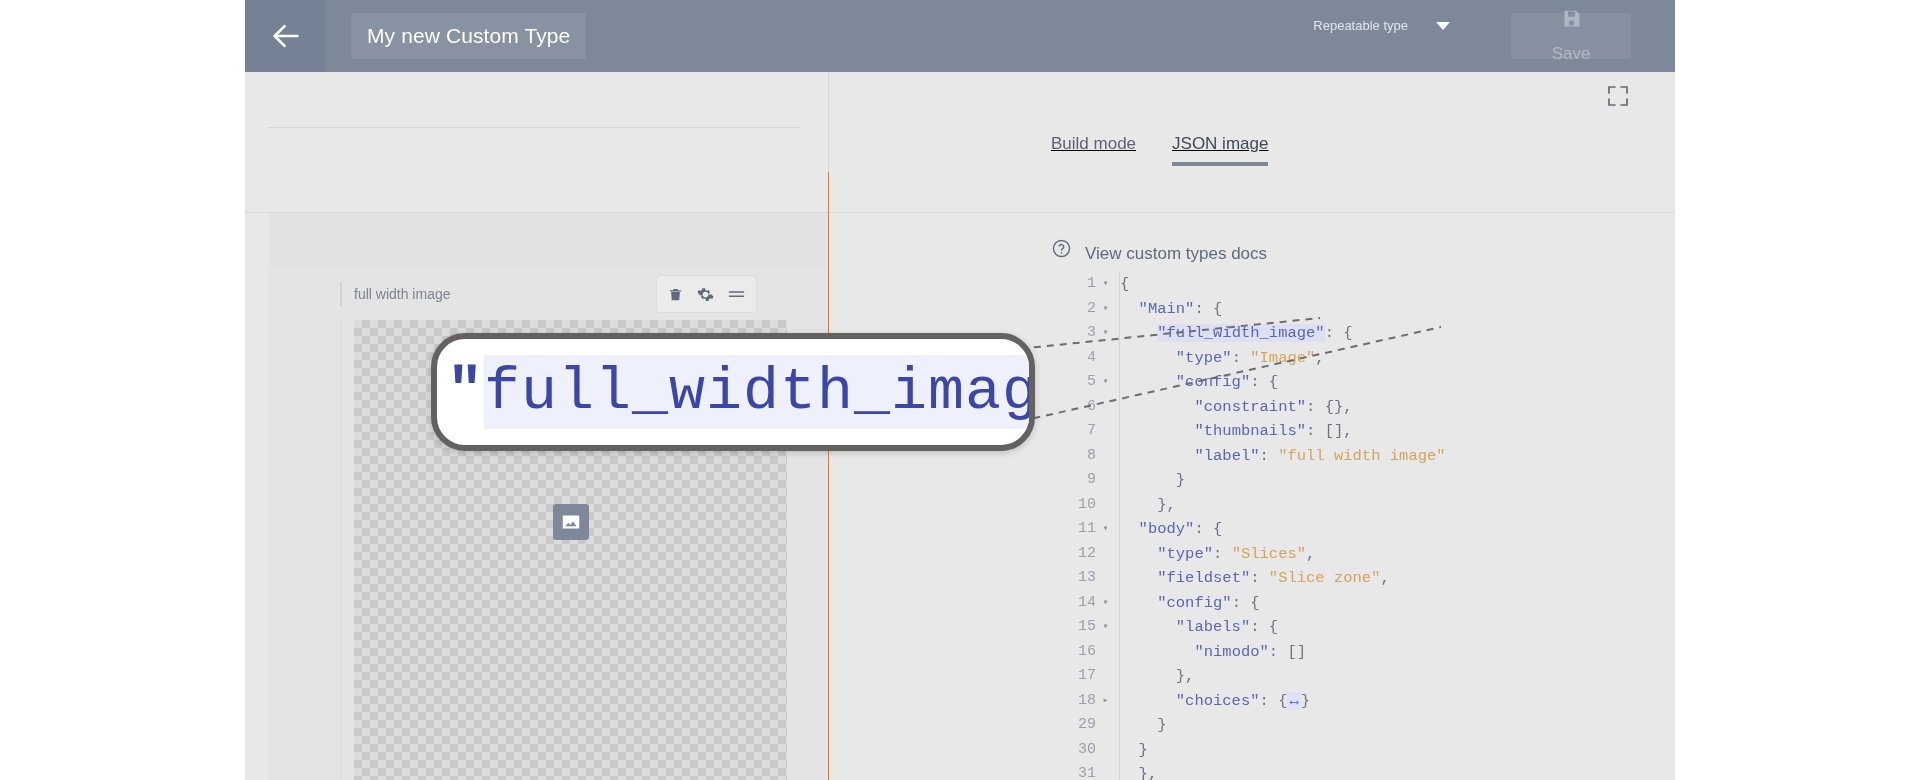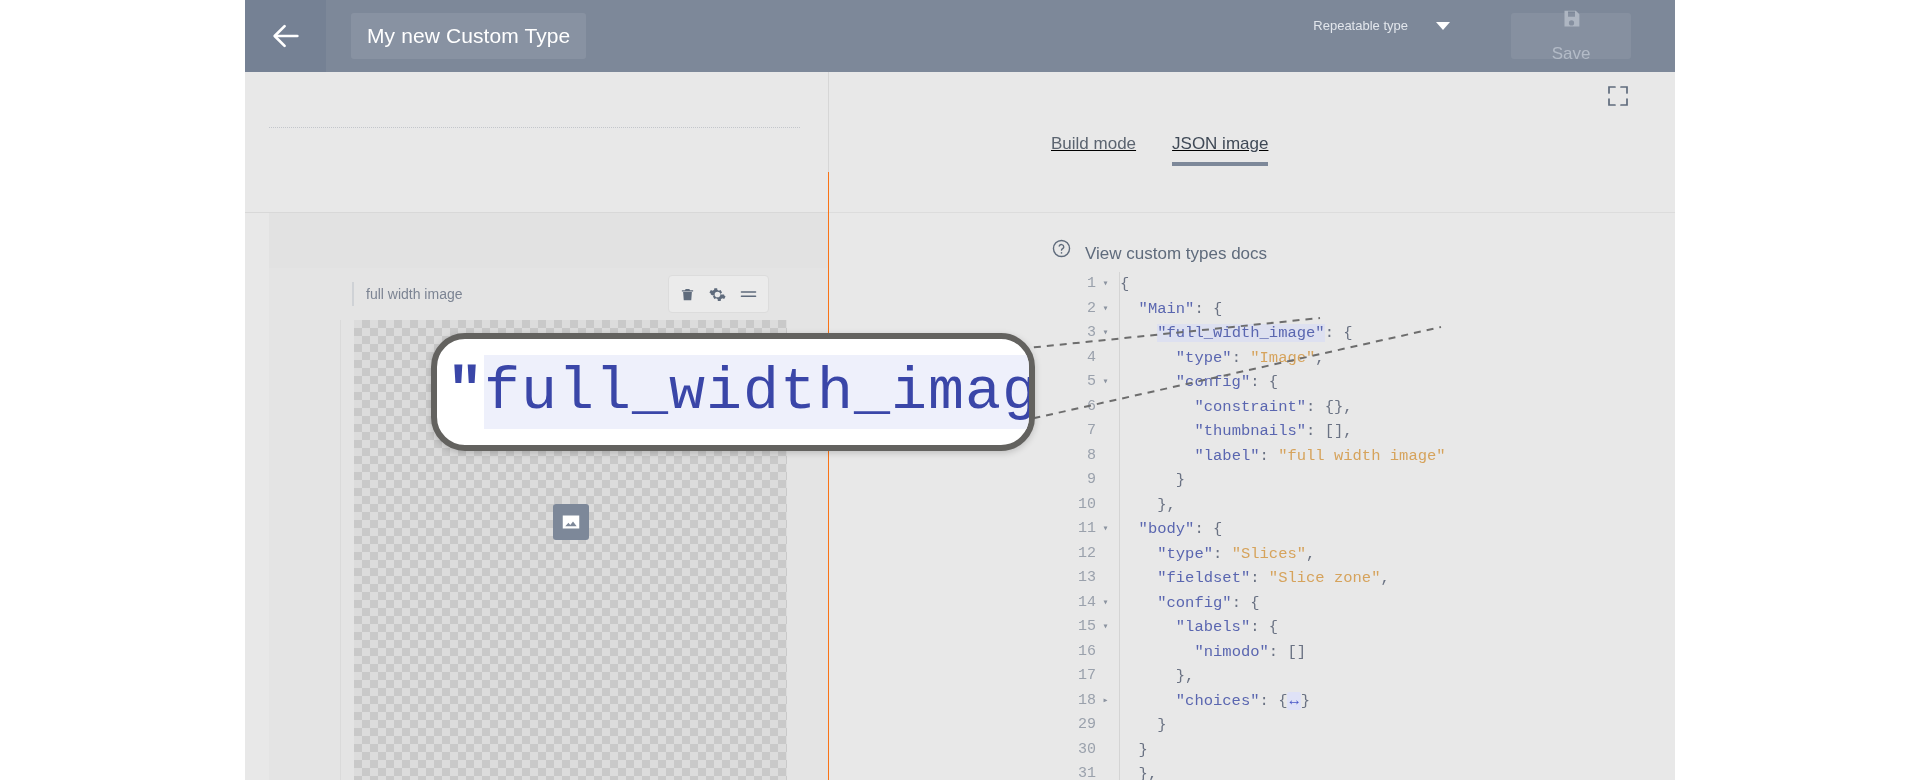--- a/index.html
+++ b/index.html
@@ -124,21 +124,21 @@
     position: absolute; left: 24px; top: 141px;
     width: 559px; height: 567px;
     background: #e2e2e2;
   }
   .field-card {
     position: absolute; left: 0; top: 55px;
     width: 559px; height: 512px;
     background: #e4e4e4;
   }
   .field-head {
-    position: absolute; left: 12px; top: 0; width: 559px; height: 52px;
+    position: absolute; left: 0; top: 0; width: 559px; height: 52px;
   }
   .field-bar {
     position: absolute; left: 71px; top: 14px;
     width: 2px; height: 24px; background: #cfd2d6;
   }
   .field-label {
     position: absolute; left: 85px; top: 18px;
     font-size: 14px; color: #7c8493;
   }
   .field-actions {

